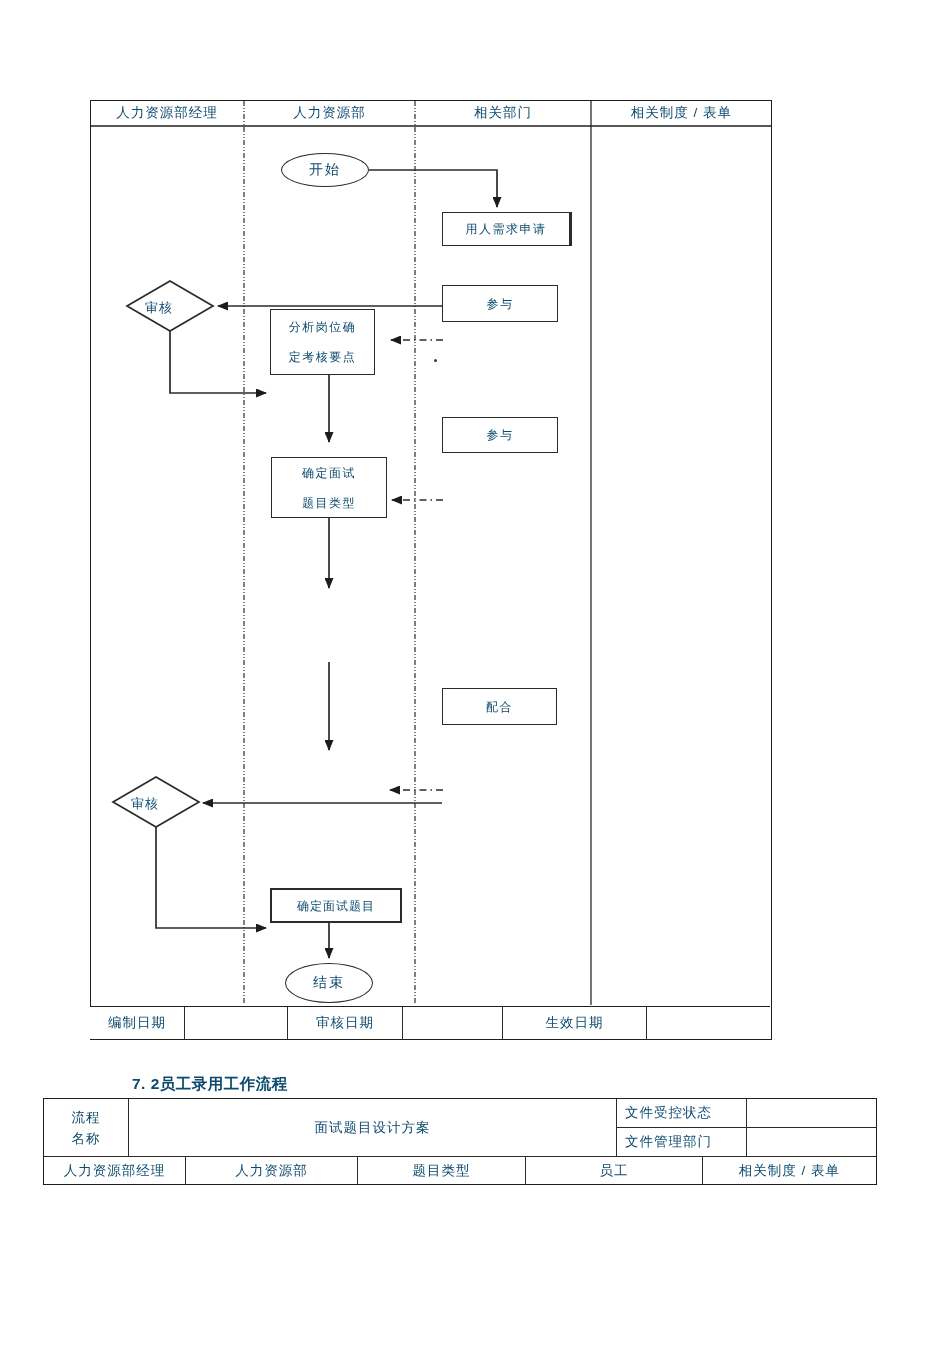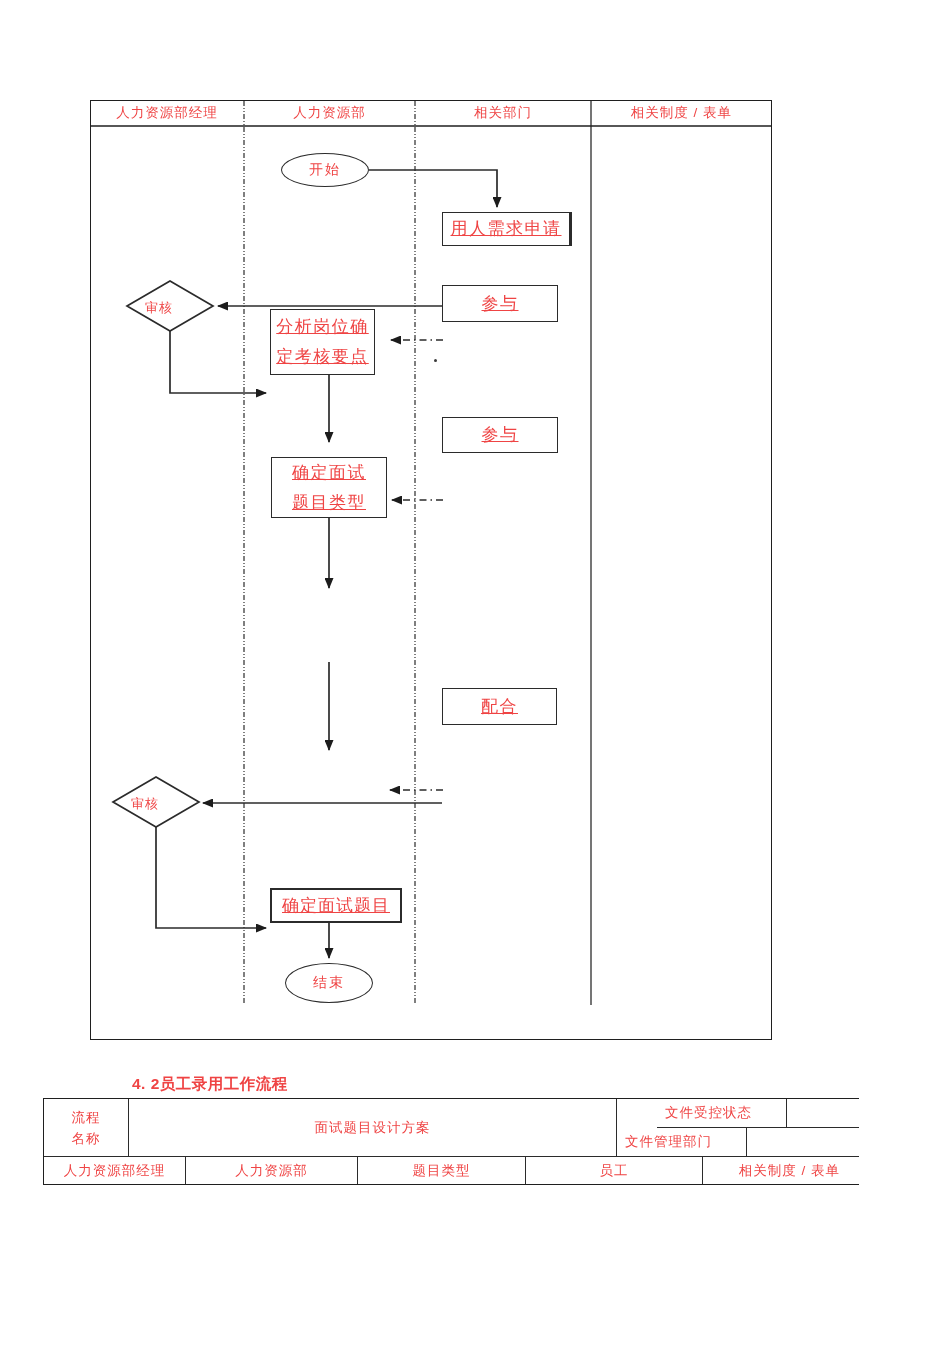--- a/index.html
+++ b/index.html
@@ -1,50 +1,50 @@
 <!DOCTYPE html>
 <html><head>
 <meta charset="utf-8">
 <style>
   html,body{margin:0;padding:0;background:#ffffff;}
   .page{position:relative;width:859px;height:1346px;background:#fff;overflow:hidden;
-        font-family:"Liberation Sans","DejaVu Sans",sans-serif;color:#ef4444;}
+        font-family:"Liberation Sans","DejaVu Sans",sans-serif;color:#0c4a6e;padding-left:44px;}
   .abs{position:absolute;}
   svg.overlay{position:absolute;left:0;top:0;z-index:1;}
   
   .t1-outer{left:90px;top:100px;width:680px;height:938px;border:1.6px solid #1f1f1f;z-index:0;}
   .t1-header{left:90px;top:100px;width:682px;height:26px;display:flex;z-index:2;}
   .t1-header .hcell{display:flex;align-items:center;justify-content:center;
         font-size:13.5px;letter-spacing:1px;}
   .t1-rightcol{left:591px;top:126px;width:180px;height:880px;z-index:2;display:flex;flex-direction:column;}
   .doccell{display:flex;align-items:center;padding-left:7px;font-size:13.5px;
         border-bottom:1.3px solid #2b2b2b;box-sizing:border-box;letter-spacing:0.5px;}
   .doccell.last{border-bottom:none;}
   .t1-footer{left:90px;top:1006px;width:680px;height:32px;display:flex;z-index:2;
         border-top:1.4px solid #1f1f1f;background:#fff;}
   .t1-footer .fcell{display:flex;align-items:center;justify-content:center;
         font-size:13.5px;border-right:1.2px solid #2b2b2b;box-sizing:border-box;letter-spacing:1px;}
   .t1-footer .fcell.last{border-right:none;}
   
   .nbox{border:1.6px solid #2b2b2b;background:#fff;display:flex;align-items:center;
-        justify-content:center;text-align:left;font-size:17px;line-height:30px;
-        white-space:pre-line;z-index:2;box-sizing:border-box;letter-spacing:1.5px;text-decoration:underline;}
+        justify-content:center;text-align:left;font-size:12px;line-height:30px;
+        white-space:pre-line;z-index:2;box-sizing:border-box;letter-spacing:1.5px;}
   .oval{border:1.6px solid #2b2b2b;background:#fff;border-radius:50%;display:flex;
         align-items:center;justify-content:center;font-size:14px;z-index:2;
         box-sizing:border-box;letter-spacing:2px;}
   .dlabel{z-index:3;font-size:13px;text-align:left;letter-spacing:1px;}
   .straydot{width:3px;height:3px;background:#3a3a3a;border-radius:50%;z-index:2;}
   
   .heading{left:132px;top:1074px;font-size:15.5px;font-weight:600;letter-spacing:0.5px;z-index:2;}
   
   .t2{left:43px;top:1098px;width:832px;height:85px;border:1.6px solid #1f1f1f;z-index:2;box-sizing:content-box;}
   .t2 .cell{position:absolute;box-sizing:border-box;display:flex;align-items:center;
         justify-content:center;font-size:13.5px;letter-spacing:1px;}
   .bR{border-right:1.2px solid #2b2b2b;}
-  .bB{border-bottom:1.2px solid #2b2b2b;margin-left:40px;}
+  .bB{border-bottom:1.2px solid #2b2b2b;}
   .bT{border-top:1.4px solid #2b2b2b;}
   .prewrap{white-space:pre-line;text-align:left;line-height:21px;}
 </style>
 </head>
 <body>
 
 <div class="page">
 
   <svg class="overlay" width="950" height="1346">
     <defs>
@@ -80,37 +80,45 @@
   <div class="abs t1-outer"></div>
 
   <div class="abs t1-header">
     <div class="hcell" style="width:154px">人力资源部经理</div>
     <div class="hcell" style="width:171px">人力资源部</div>
     <div class="hcell" style="width:176px">相关部门</div>
     <div class="hcell" style="width:181px">相关制度 / 表单</div>
   </div>
 
 
+  <div class="abs t1-footer">
+    <div class="fcell" style="width:95px">编制日期</div>
+    <div class="fcell" style="width:103px"></div>
+    <div class="fcell" style="width:115px">审核日期</div>
+    <div class="fcell" style="width:100px"></div>
+    <div class="fcell" style="width:144px">生效日期</div>
+    <div class="fcell last" style="width:123px"></div>
+  </div>
 
   <div class="abs oval" style="left:281px;top:153px;width:88px;height:34px">开始</div>
   <div class="abs nbox" style="left:442px;top:212px;width:130px;height:34px;border-right-width:3px">用人需求申请</div>
   <div class="abs nbox" style="left:442px;top:285px;width:116px;height:37px">参与</div>
   <div class="abs dlabel" style="left:145px;top:299px;width:50px">审核</div>
   <div class="abs nbox" style="left:270px;top:309px;width:105px;height:66px">分析岗位确
 定考核要点</div>
   <div class="abs straydot" style="left:434px;top:359px"></div>
   <div class="abs nbox" style="left:442px;top:417px;width:116px;height:36px">参与</div>
   <div class="abs nbox" style="left:271px;top:457px;width:116px;height:61px">确定面试
 题目类型</div>
   <div class="abs nbox" style="left:442px;top:688px;width:115px;height:37px">配合</div>
   <div class="abs dlabel" style="left:131px;top:795px;width:50px">审核</div>
   <div class="abs nbox" style="left:270px;top:888px;width:132px;height:35px;border-width:2.2px;letter-spacing:1px">确定面试题目</div>
   <div class="abs oval" style="left:285px;top:963px;width:88px;height:40px">结束</div>
 
-  <div class="abs heading">4. 2员工录用工作流程</div>
+  <div class="abs heading">7. 2员工录用工作流程</div>
 
   <div class="abs t2">
     <div class="cell bR prewrap" style="left:0;top:0;width:85px;height:57px">流程
 名称</div>
     <div class="cell bR" style="left:85px;top:0;width:488px;height:57px">面试题目设计方案</div>
     <div class="cell bR bB" style="left:573px;top:0;width:130px;height:29px;justify-content:flex-start;padding-left:8px">文件受控状态</div>
     <div class="cell bB" style="left:703px;top:0;width:129px;height:29px"></div>
     <div class="cell bR" style="left:573px;top:29px;width:130px;height:28px;justify-content:flex-start;padding-left:8px">文件管理部门</div>
     <div class="cell" style="left:703px;top:29px;width:129px;height:28px"></div>
     <div class="cell bT bR" style="left:0;top:57px;width:142px;height:28px">人力资源部经理</div>

